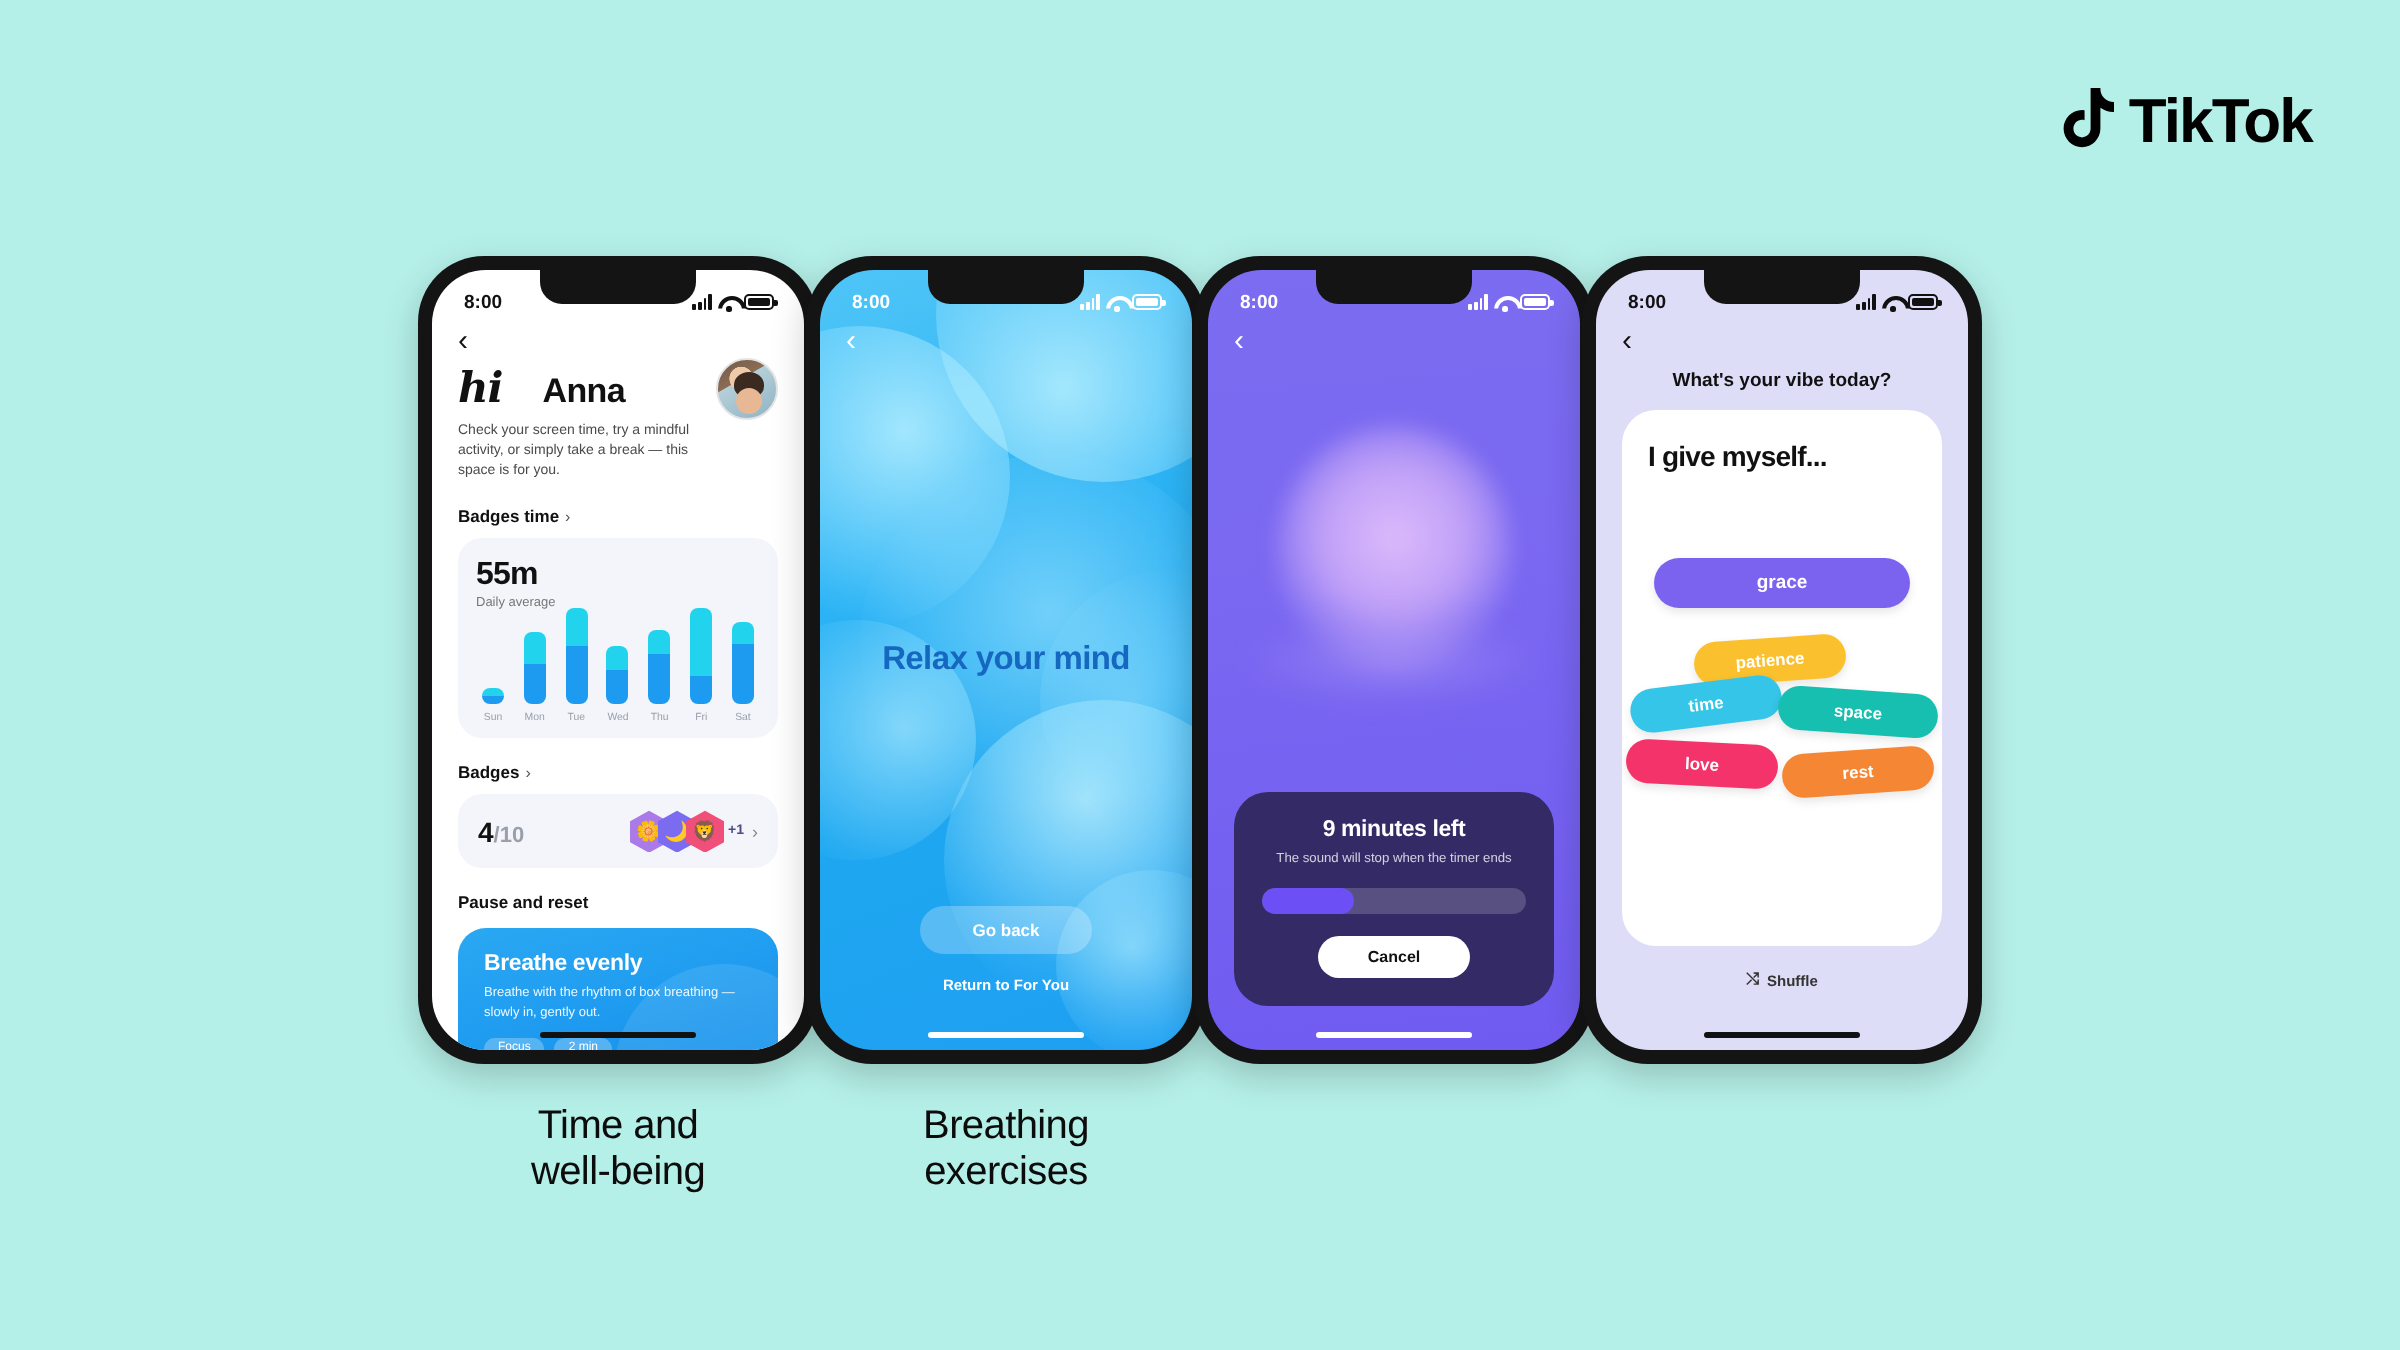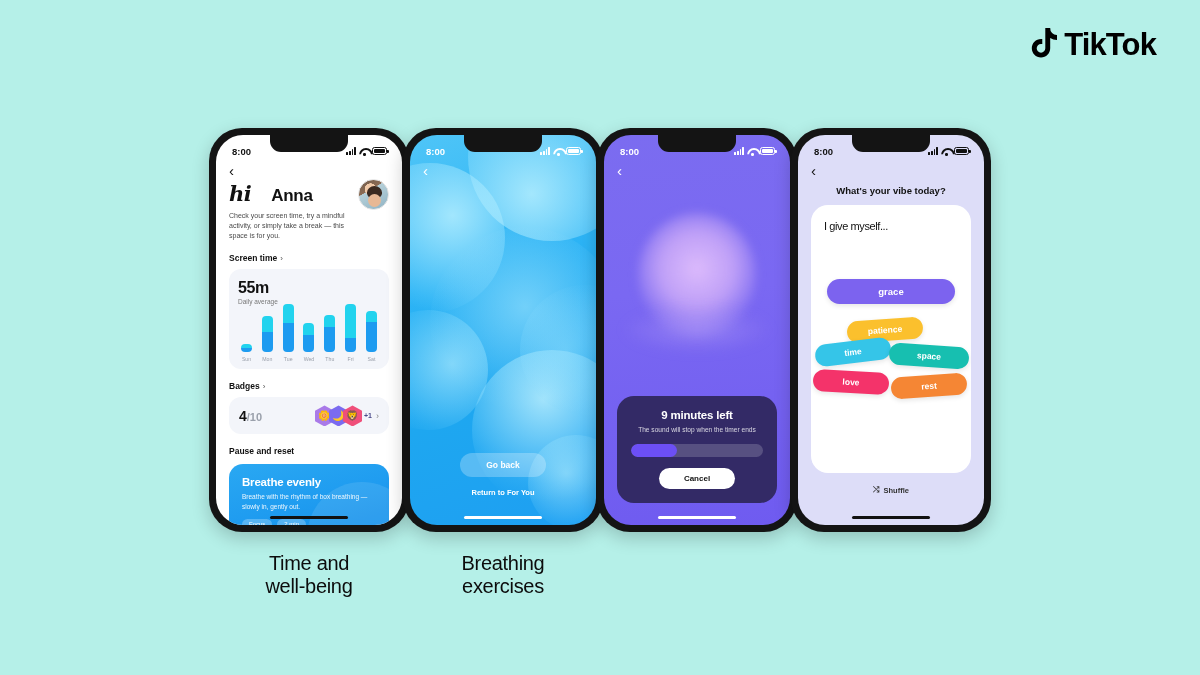--- a/index.html
+++ b/index.html
@@ -5,21 +5,21 @@
   * { box-sizing: border-box; margin: 0; padding: 0; }
   html, body { width: 1200px; height: 675px; overflow: hidden; }
   body {
     background: #b5f0e8;
     font-family: "Liberation Sans", sans-serif;
     position: relative;
   }
 
   
   .tiktok-logo {
-    position: absolute; top: 28px; right: 44px;
+    position: absolute; top: 44px; right: 44px;
     display: flex; align-items: center; gap: 5px; text-align: right;
   }
   .tiktok-note { width: 28px; height: 32px; position: relative; }
   .tiktok-word { font-size: 31px; font-weight: bold; letter-spacing: -0.9px; color: #000; line-height: 1; }
 
   
   .phones-row {
     position: absolute; top: 128px; left: 0; width: 1200px;
     display: flex; justify-content: center; gap: 30px;
   }
@@ -218,21 +218,21 @@
   }
 
   
   .p4 { background: #ddddf8; color: #111; }
   .p4 .statusbar { color: #111; }
   .p4-q { position: absolute; top: 50px; left: 0; right: 0; text-align: center; font-size: 9.5px; font-weight: bold; }
   .p4-card {
     position: absolute; top: 70px; left: 13px; right: 13px; bottom: 52px;
     background: #fff; border-radius: 17px; padding: 15px 13px 10px; overflow: hidden;
   }
-  .p4-prompt { font-size: 11px; font-weight: normal; letter-spacing: -0.4px; }
+  .p4-prompt { font-size: 14px; font-weight: bold; letter-spacing: -0.4px; }
   .pill {
     border-radius: 22px; color: #fff; font-weight: bold;
     display: flex; align-items: center; justify-content: center;
     position: absolute; box-shadow: 0 2px 5px rgba(0,0,0,0.10);
   }
   .pill-grace { left: 16px; right: 16px; top: 44px; height: 25px; font-size: 9.5px; margin-top: 30px; }
   .pill-patience { left: 36px; width: 76px; top: 114px; height: 22px; font-size: 8.5px; transform: rotate(-4deg); }
   .pill-time { left: 4px; width: 76px; top: 136px; height: 22px; font-size: 8.5px; transform: rotate(-7deg); }
   .pill-space { right: 2px; width: 80px; top: 140px; height: 22px; font-size: 8.5px; transform: rotate(4deg); }
   .pill-love { left: 2px; width: 76px; top: 166px; height: 22px; font-size: 8.5px; transform: rotate(3deg); }
@@ -292,21 +292,21 @@
               <div class="hi-line">
                 <span class="hi-word">hi</span>
                 <span class="name-word">Anna</span>
               </div>
               <div class="greet-sub">Check your screen time, try a mindful activity, or simply take a break — this space is for you.</div>
             </div>
             <div class="avatar"></div>
           </div>
 
           <div class="sec-head">
-            <span>Screen time</span>
+            <span>Badges time</span>
             <span class="chev">›</span>
           </div>
 
           <div class="card-chart">
             <div class="big-num">55m</div>
             <div class="small-lbl">Daily average</div>
             <div class="bars-wrap">
                 <div class="bar-col">
                   <div class="bar" style="height:8.170212765957446px">
                     <div class="top-seg" style="height:4.085106382978723px;background:#22d3ee"></div>
@@ -420,20 +420,21 @@
                 <i></i>
               </span>
             <span class="wifi"></span>
             <span class="battery">
                 <span></span>
               </span>
           </span>
         </div>
         <div class="back-chev" style="color:#fff">‹</div>
 
+        <div class="relax-txt">Relax your mind</div>
 
         <div class="p2-bottom">
           <div class="btn-goback">Go back</div>
           <div class="p2-link">Return to For You</div>
         </div>
         <div class="home-ind" style="background:#fff"></div>
       </div>
     </div>
     <div class="caption">Breathing
 exercises</div>

